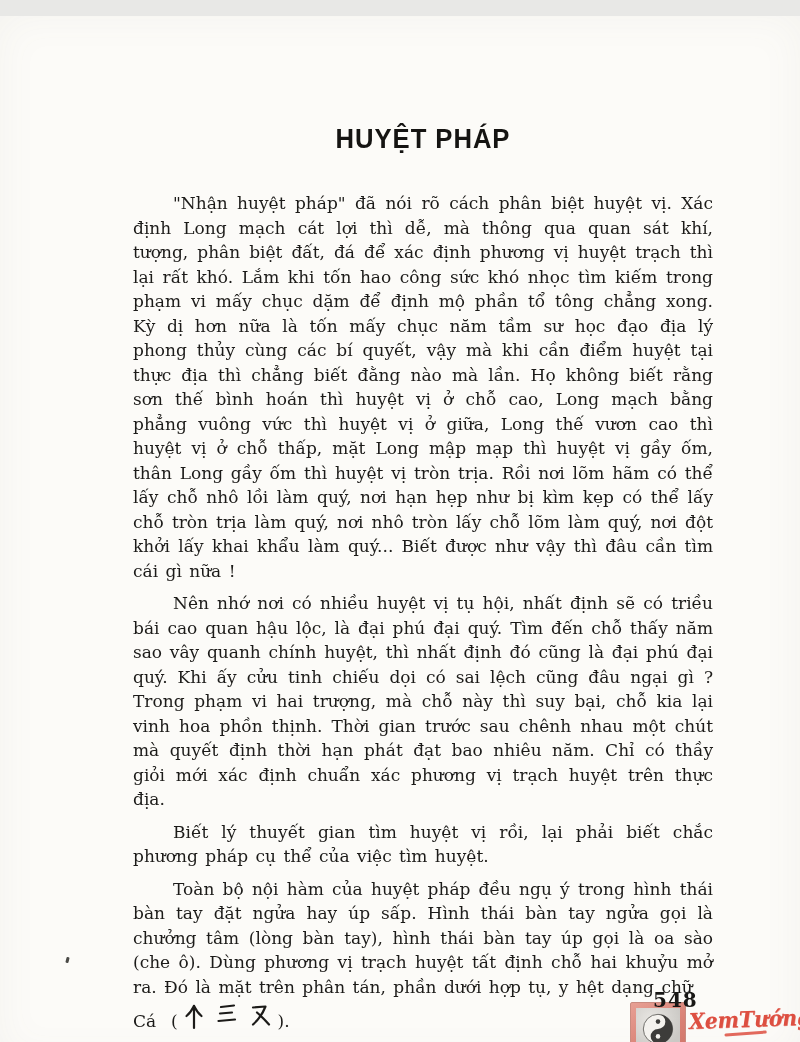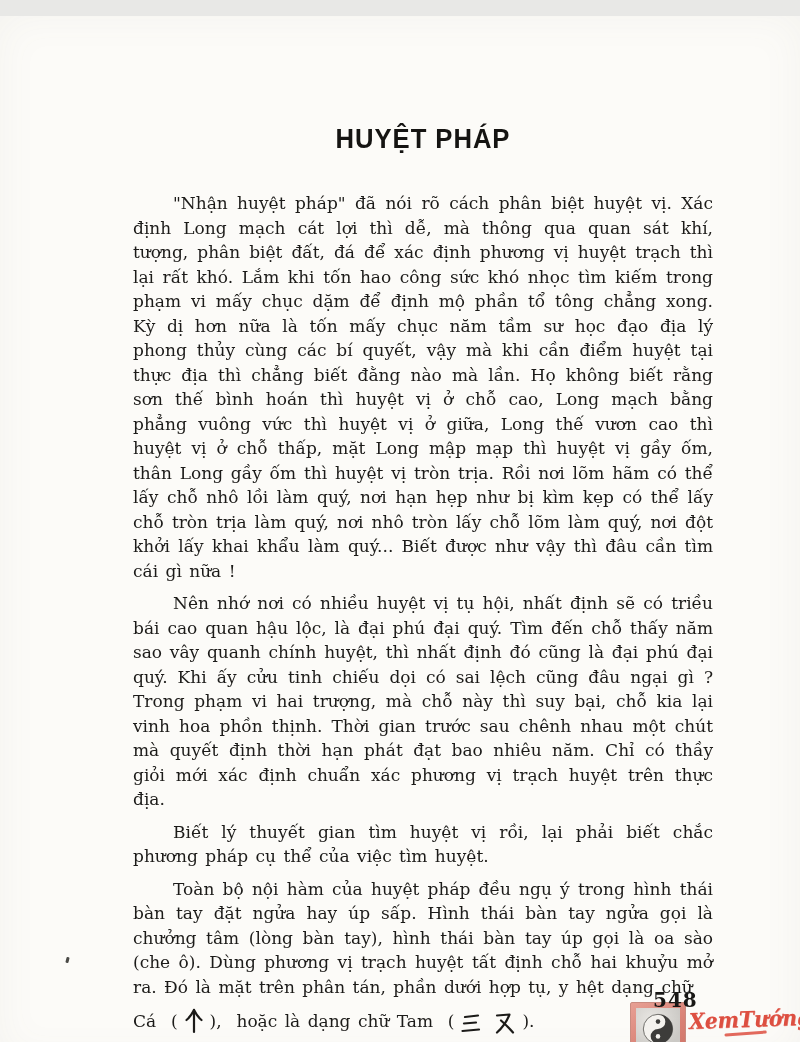--- a/index.html
+++ b/index.html
@@ -37,21 +37,21 @@
     text-align: justify;
     text-indent: 40px;
     word-spacing: 2px;
   }
   .para.no-gap { margin-bottom: 0; }
   .final-line {
     margin-top: 6px;
     font-size: 17px;
     line-height: 32px;
     display: flex;
-    align-items: flex-end;
+    align-items: flex-start;
     flex-wrap: nowrap;
     word-spacing: 2px;
   }
   .final-line .seg { white-space: pre; }
   .cjk-glyph {
     display: inline-flex;
     align-items: center;
     justify-content: center;
     margin: 0 6px;
     position: relative;
@@ -149,21 +149,20 @@
       <span class="seg">Cá  (</span>
       <span class="cjk-glyph">
         <svg width="20" height="28" viewBox="0 0 20 28">
           <g fill="none" stroke="#1c1b19" stroke-width="2.2" stroke-linecap="round">
             <path d="M10 3 L10 25"></path>
             <path d="M10 3 C 8 7, 5 11, 2.5 13"></path>
             <path d="M10 3 C 12 7, 15 11, 17.5 13"></path>
           </g>
         </svg>
       </span>
-      <span class="seg">),  hoặc là dạng chữ Tam  (</span>
       <span class="cjk-glyph">
         <svg width="22" height="22" viewBox="0 0 22 22">
           <g fill="none" stroke="#1c1b19" stroke-width="2.2" stroke-linecap="round">
             <path d="M5 4 L18 2.5"></path>
             <path d="M4 10.5 L16 9.5"></path>
             <path d="M2.5 18 L19 16.5"></path>
           </g>
         </svg>
       </span>
       <span class="cjk-glyph">

